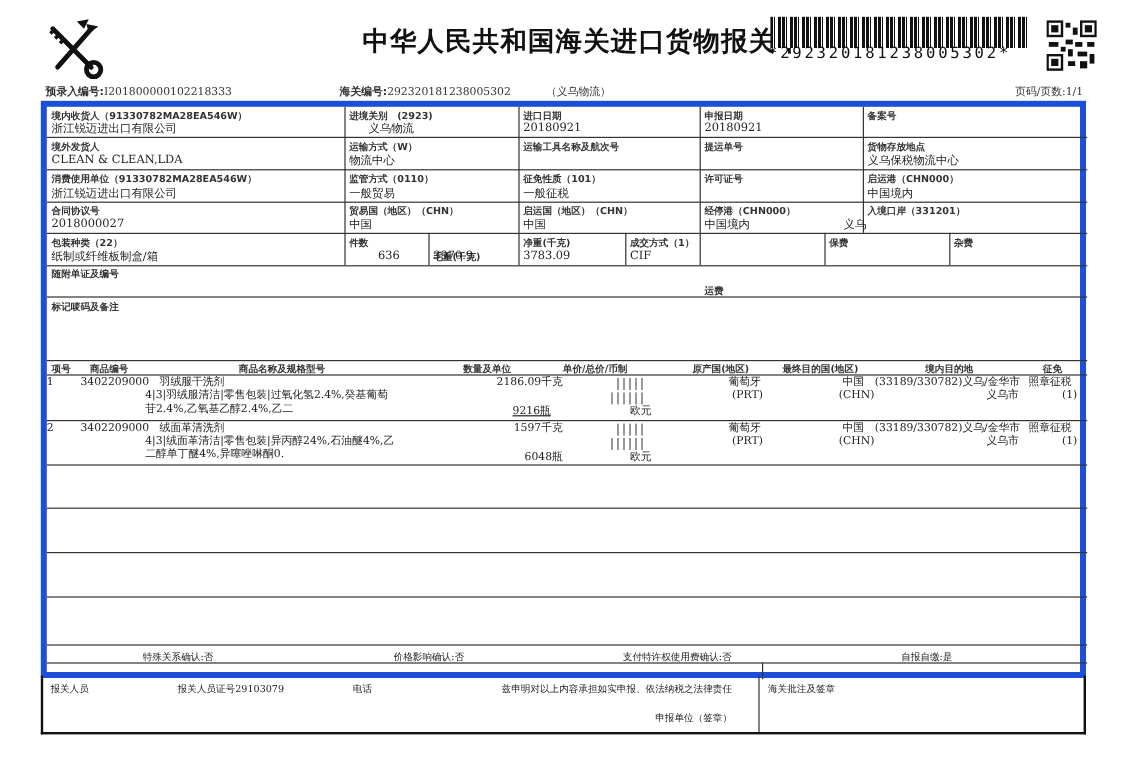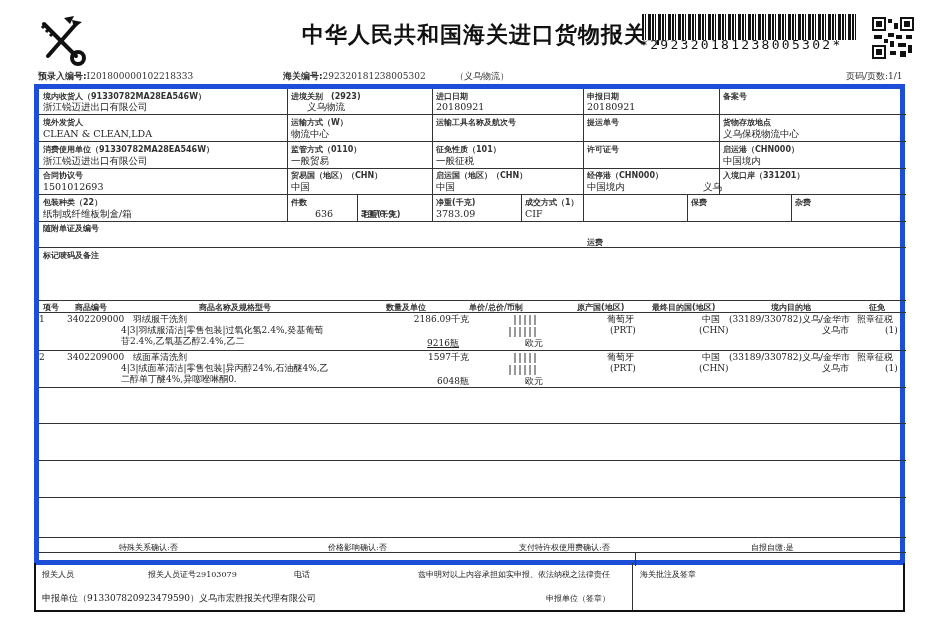--- a/index.html
+++ b/index.html
@@ -141,21 +141,21 @@
   <div class="val" style="left:4px;top:66px;">浙江锐迈进出口有限公司</div>
   <div class="lbl" style="left:252px;top:55px;">监管方式（0110）</div>
   <div class="val" style="left:252px;top:66px;">一般贸易</div>
   <div class="lbl" style="left:397px;top:55px;">征免性质（101）</div>
   <div class="val" style="left:397px;top:66px;">一般征税</div>
   <div class="lbl" style="left:548px;top:55px;">许可证号</div>
   <div class="lbl" style="left:684px;top:55px;">启运港（CHN000）</div>
   <div class="val" style="left:684px;top:66px;">中国境内</div>
 
   <div class="lbl" style="left:4px;top:81px;">合同协议号</div>
-  <div class="val" style="left:4px;top:92px;">1501012693</div>
+  <div class="val" style="left:4px;top:92px;">2018000027</div>
   <div class="lbl" style="left:252px;top:81px;">贸易国（地区）（CHN）</div>
   <div class="val" style="left:252px;top:92px;">中国</div>
   <div class="lbl" style="left:397px;top:81px;">启运国（地区）（CHN）</div>
   <div class="val" style="left:397px;top:92px;">中国</div>
   <div class="lbl" style="left:548px;top:81px;">经停港（CHN000）</div>
   <div class="val" style="left:548px;top:92px;">中国境内</div>
   <div class="lbl" style="left:684px;top:81px;">入境口岸（331201）</div>
   <div class="val" style="left:664px;top:92px;">义乌</div>
 
   <div class="lbl" style="left:4px;top:108px;">包装种类（22）</div>
@@ -234,15 +234,14 @@
   <div class="cell small" style="left:712px;top:453px;">自报自缴:是</div>
 </div>
 
 <div class="abs" style="left:34px;top:563px;width:871px;height:49px;border:2px solid #111;border-top:none;box-sizing:border-box;">
   <div class="vl" style="left:596px;top:0;height:47px;"></div>
   <div class="cell small" style="left:6px;top:6px;">报关人员</div>
   <div class="cell small" style="left:112px;top:6px;">报关人员证号29103079</div>
   <div class="cell small" style="left:258px;top:6px;">电话</div>
   <div class="cell small" style="left:382px;top:6px;">兹申明对以上内容承担如实申报、依法纳税之法律责任</div>
   <div class="cell small" style="left:604px;top:6px;">海关批注及签章</div>
-  <div class="cell" style="left:6px;top:30px;">申报单位（913307820923479590）义乌市宏胜报关代理有限公司</div>
   <div class="cell small" style="left:510px;top:30px;">申报单位（签章）</div>
 </div>
 
 </body></html>

